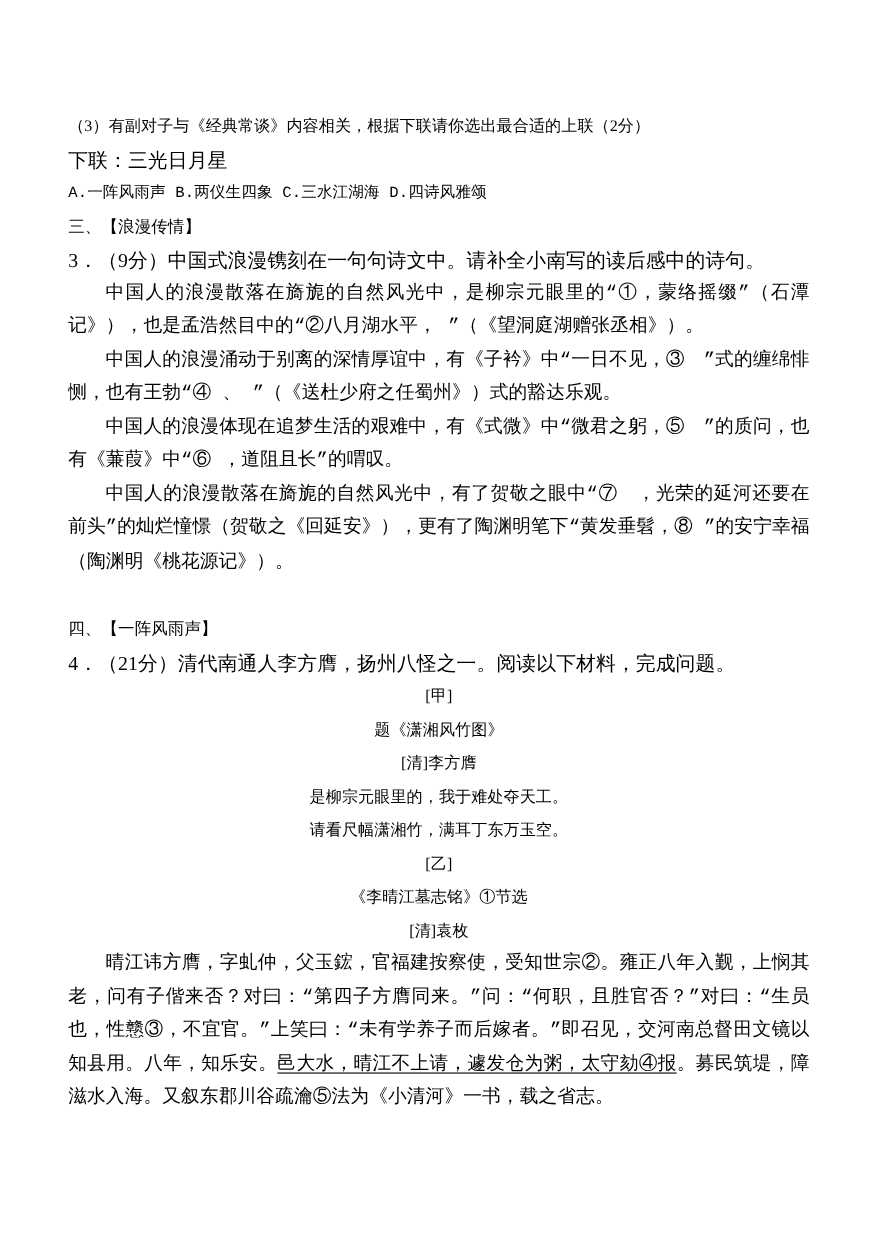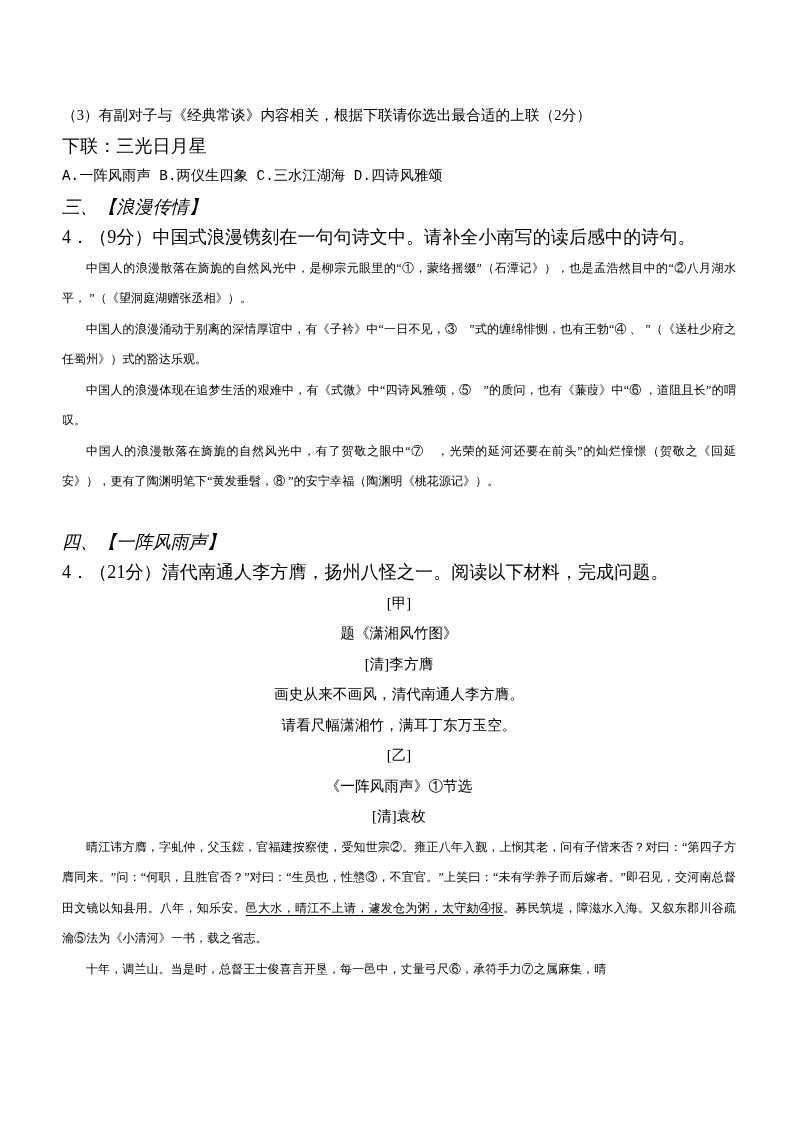--- a/index.html
+++ b/index.html
@@ -24,32 +24,32 @@
   
   .line {
     font-size: 14.6px;
     line-height: 30.5px;
     letter-spacing: 0.1px;
     text-align: justify;
     text-justify: inter-ideograph;
     white-space: normal;
   }
   .para {
-    font-size: 12px;
+    font-size: 17px;
     line-height: 30.5px;
     text-align: justify;
     text-justify: inter-ideograph;
     text-indent: 2em;
     letter-spacing: 0.1px;
+    font-family: Liberation Mono, monospace;
   }
   .section-head {
-    font-size: 18px;
+    font-size: 15px;
     line-height: 30.5px;
     letter-spacing: 0.1px;
-    font-style: italic;
   }
   .q-line {
     font-size: 18px;
     line-height: 30.5px;
     letter-spacing: 0.1px;
   }
   .choices {
     font-size: 14.2px;
     line-height: 30.5px;
     letter-spacing: 0.1px;
@@ -70,40 +70,39 @@
 <div class="page">
 
   <div class="line">（3）有副对子与《经典常谈》内容相关，根据下联请你选出最合适的上联（2分）</div>
 
   <div class="q-line">下联：三光日月星</div>
 
   <div class="choices">A.一阵风雨声 B.两仪生四象 C.三水江湖海 D.四诗风雅颂</div>
 
   <div class="section-head">三、【浪漫传情】</div>
 
-  <div class="q-line">4．（9分）中国式浪漫镌刻在一句句诗文中。请补全小南写的读后感中的诗句。</div>
+  <div class="q-line">3．（9分）中国式浪漫镌刻在一句句诗文中。请补全小南写的读后感中的诗句。</div>
 
   <div class="para">中国人的浪漫散落在旖旎的自然风光中，是柳宗元眼里的“①，蒙络摇缀”（石潭记》），也是孟浩然目中的“②八月湖水平，  ”（《望洞庭湖赠张丞相》）。</div>
   <div class="para">中国人的浪漫涌动于别离的深情厚谊中，有《子衿》中“一日不见，③　”式的缠绵悱恻，也有王勃“④ 、 ”（《送杜少府之任蜀州》）式的豁达乐观。</div>
-  <div class="para">中国人的浪漫体现在追梦生活的艰难中，有《式微》中“四诗风雅颂，⑤　”的质问，也有《蒹葭》中“⑥ ，道阻且长”的喟叹。</div>
+  <div class="para">中国人的浪漫体现在追梦生活的艰难中，有《式微》中“微君之躬，⑤　”的质问，也有《蒹葭》中“⑥ ，道阻且长”的喟叹。</div>
   <div class="para">中国人的浪漫散落在旖旎的自然风光中，有了贺敬之眼中“⑦　，光荣的延河还要在前头”的灿烂憧憬（贺敬之《回延安》），更有了陶渊明笔下“黄发垂髫，⑧ ”的安宁幸福（陶渊明《桃花源记》）。</div>
 
   <div class="gap-lg"></div>
 
   <div class="section-head">四、【一阵风雨声】</div>
 
   <div class="q-line">4．（21分）清代南通人李方膺，扬州八怪之一。阅读以下材料，完成问题。</div>
 
   <div class="centered">[甲]</div>
   <div class="centered">题《潇湘风竹图》</div>
   <div class="centered">[清]李方膺</div>
-  <div class="centered">画史从来不画风，清代南通人李方膺。</div>
+  <div class="centered">是柳宗元眼里的，我于难处夺天工。</div>
   <div class="centered">请看尺幅潇湘竹，满耳丁东万玉空。</div>
 
   <div class="centered">[乙]</div>
-  <div class="centered">《一阵风雨声》①节选</div>
+  <div class="centered">《李晴江墓志铭》①节选</div>
   <div class="centered">[清]袁枚</div>
 
   <div class="para"><span>晴江讳方膺，字虬仲，父玉鋐，官福建按察使，受知世宗②。雍正八年入觐，上悯其老，问有子偕来否？对曰：“第四子方膺同来。”问：“何职，且胜官否？”对曰：“生员也，性戆③，不宜官。”上笑曰：“未有学养子而后嫁者。”即召见，交河南总督田文镜以知县用。八年，知乐安。</span><u>邑大水，晴江不上请，遽发仓为粥，太守劾④报</u><span>。募民筑堤，障滋水入海。又叙东郡川谷疏瀹⑤法为《小清河》一书，载之省志。</span></div>
 
-  <div class="para">十年，调兰山。当是时，总督王士俊喜言开垦，每一邑中，丈量弓尺⑥，承符手力⑦之属麻集，晴</div>
 
 </div>
 
 </body></html>

